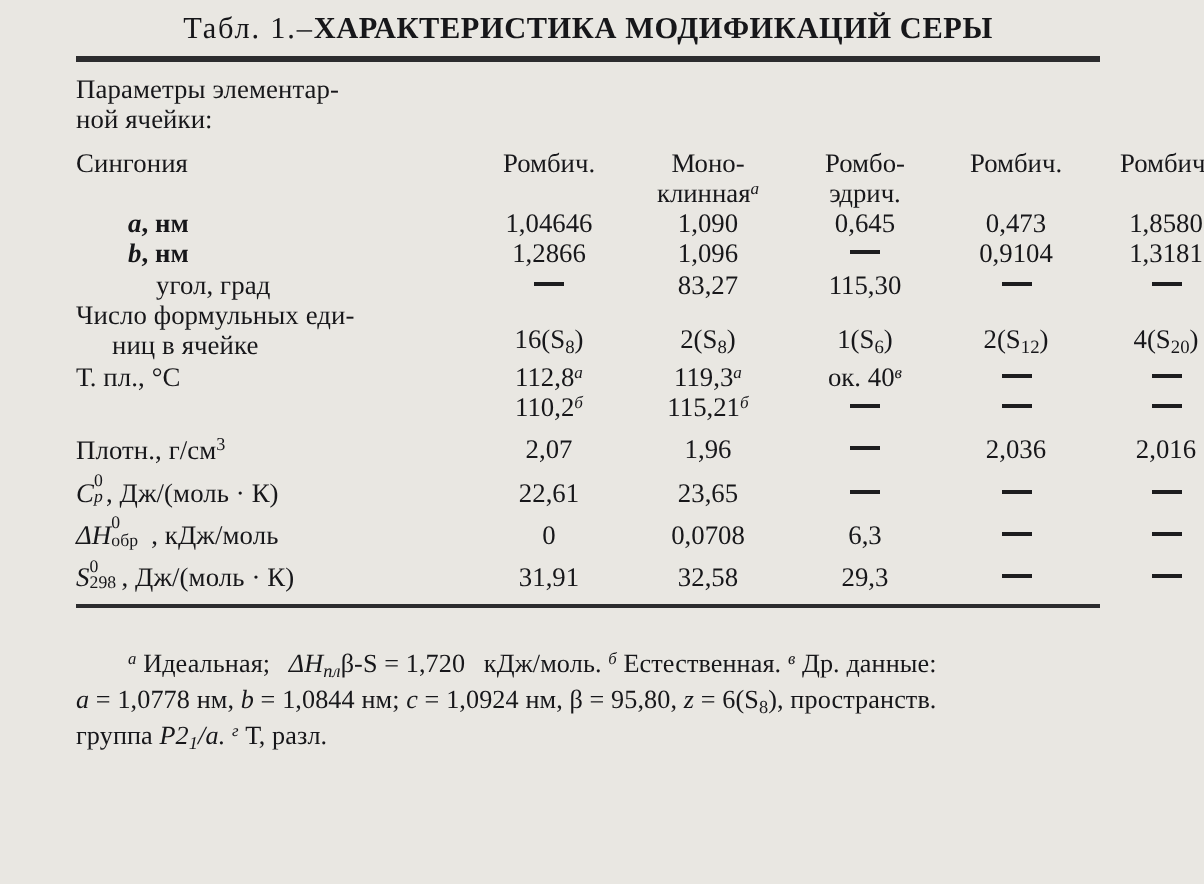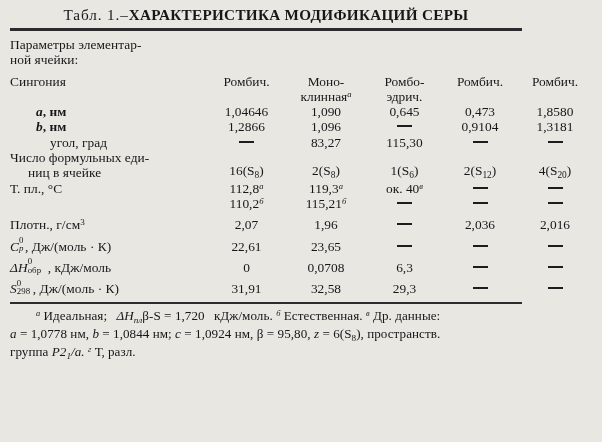--- a/index.html
+++ b/index.html
@@ -13,20 +13,21 @@
     font-family: "Liberation Serif", "DejaVu Serif", serif;
     color: #17171a;
     overflow: hidden;
   }
   .page {
     position: relative;
     width: 532px;
     height: 442px;
     box-sizing: border-box;
     padding: 0 10px;
+    margin-left: 28px;
   }
 
   
   .title {
     text-align: center;
     font-size: 15.2px;
     letter-spacing: .1px;
     padding-top: 6px;
     padding-bottom: 4px;
     white-space: nowrap;
@@ -123,21 +124,21 @@
     font-size: 66%; font-style: normal; white-space: nowrap;
   }
   .vs-pad-1 { margin-right: 6px; }
   .vs-pad-2 { margin-right: 16px; }
   .vs-pad-3 { margin-right: 20px; }
 
   
   .notes {
     font-size: 13.1px;
     line-height: 1.26;
-    padding-top: 4px;
+    padding-top: 20px;
     letter-spacing: .05px;
   }
   .notes p { margin: 0; text-align: justify; }
   .notes p.first { text-indent: 26px; }
   .notes i { font-style: italic; }
   .nsp { display: inline-block; width: 6px; }
 </style>
 </head>
 <body>
 

